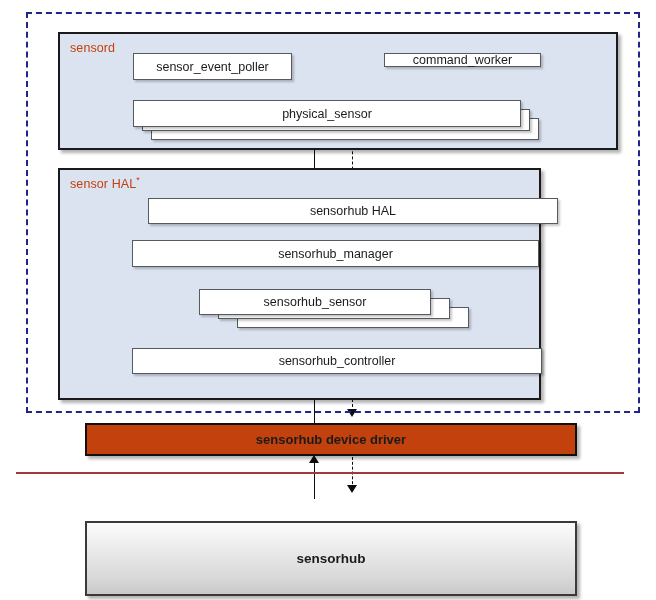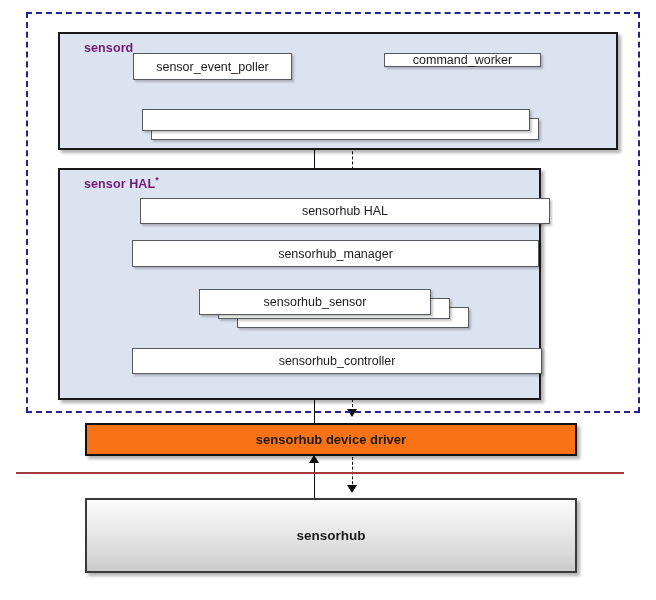--- a/index.html
+++ b/index.html
@@ -33,25 +33,25 @@
   
   .group-box {
     position: absolute;
     background: #dce3f0;
     border: 2px solid #1a1a1a;
     box-sizing: border-box;
     box-shadow: 3px 3px 3px rgba(0,0,0,0.30);
   }
   .group-title {
     position: absolute;
-    left: 24px;
+    left: 10px;
     top: 7px;
     font-size: 12.5px;
-    font-weight: bold;
-    color: #701a75;
+    font-weight: normal;
+    color: #c2410c;
     letter-spacing: 0.1px;
     white-space: nowrap;
   }
   .group-title sup {
     font-size: 9px;
     vertical-align: super;
     line-height: 0;
   }
 
   
@@ -75,32 +75,33 @@
   .stack-layer {
     position: absolute;
     background: #ffffff;
     border: 1.5px solid #555a5f;
     box-sizing: border-box;
     box-shadow: 2px 2px 2px rgba(0,0,0,0.22);
   }
 
   
   .node.filled-blue {
-    background: #f97316;
+    background: #c2410c;
     border: 2px solid #101010;
     box-shadow: 3px 3px 3px rgba(0,0,0,0.30);
   }
   .node.filled-blue .node-label {
     font-weight: bold;
     font-size: 13px;
   }
   .node.filled-grey {
     background: linear-gradient(to bottom, #fbfbfb 0%, #f2f2f2 22%, #d8d8d8 78%, #c9c9c9 100%);
     border: 2px solid #3a3a3a;
     box-shadow: 3px 3px 3px rgba(0,0,0,0.30);
+    margin-top: 23px;
   }
   .node.filled-grey .node-label {
     font-weight: bold;
     font-size: 13.5px;
   }
 
   
   .hw-line {
     position: absolute;
     height: 0;
@@ -188,26 +189,29 @@
   <div class="node" style="left:133px; top:53px; width:159px; height:27px;">
     <span class="node-label">sensor_event_poller</span>
   </div>
 
   <div class="node" style="left:384px; top:53px; width:157px; height:14px;">
     <span class="node-label">command_worker</span>
   </div>
 
   <div class="stack-layer" style="left:151px; top:118px; width:388px; height:22px;"></div>
   <div class="stack-layer" style="left:142px; top:109px; width:388px; height:22px;"></div>
+  <div class="node" style="left:133px; top:100px; width:388px; height:27px;">
+    <span class="node-label">physical_sensor</span>
+  </div>
 
   <div class="group-box" style="left:58px; top:168px; width:483px; height:232px;">
     <div class="group-title"><span>sensor HAL</span><sup>*</sup></div>
   </div>
 
-  <div class="node" style="left:140px; top:198px; width:410px; height:26px;">
+  <div class="node" style="left:148px; top:198px; width:410px; height:26px;">
     <span class="node-label">sensorhub HAL</span>
   </div>
 
   <div class="node" style="left:132px; top:240px; width:407px; height:27px;">
     <span class="node-label">sensorhub_manager</span>
   </div>
 
   <div class="stack-layer" style="left:237px; top:307px; width:232px; height:21px;"></div>
   <div class="stack-layer" style="left:218px; top:298px; width:232px; height:21px;"></div>
   <div class="node" style="left:132px; top:348px; width:410px; height:26px;">

